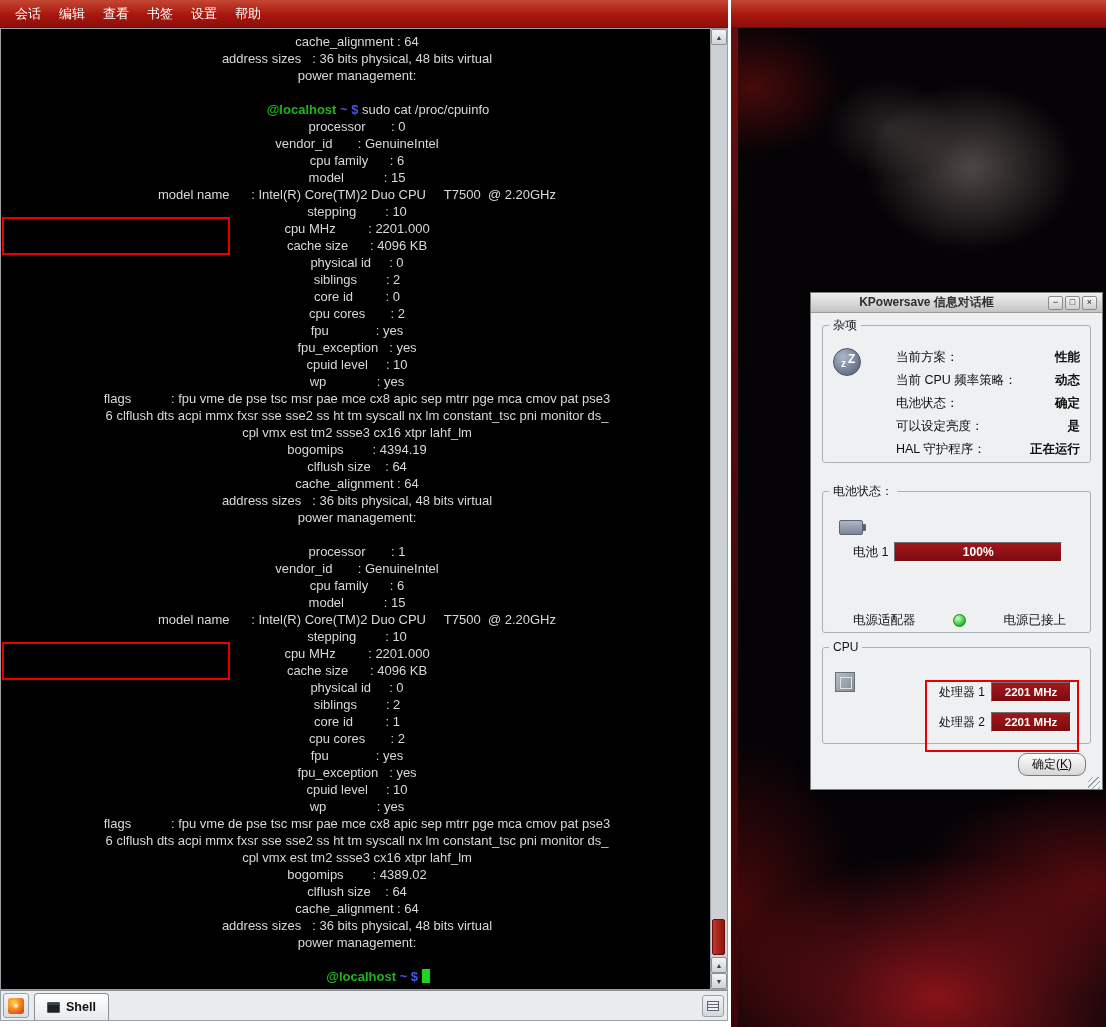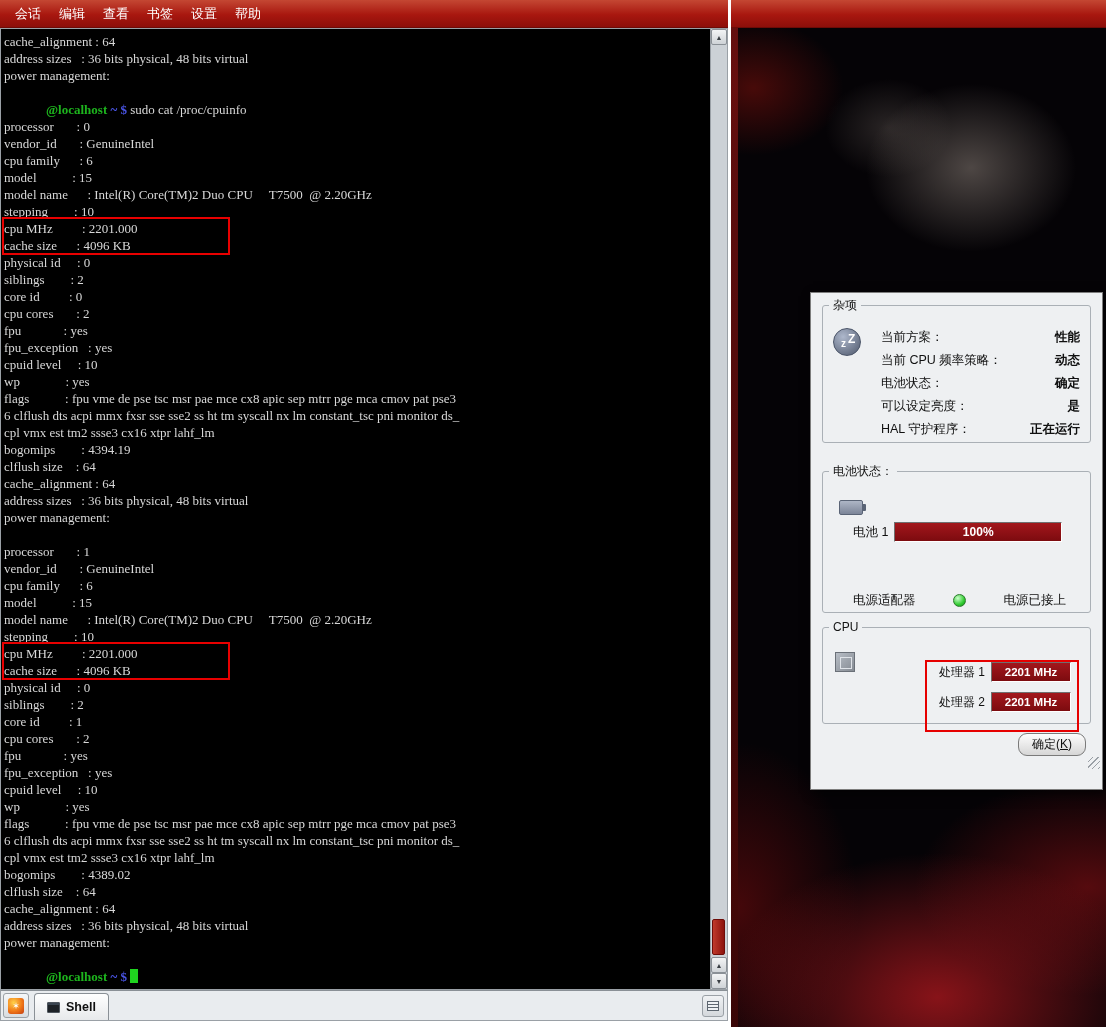--- a/index.html
+++ b/index.html
@@ -10,22 +10,22 @@
   
   .terminal-window { position:absolute; left:0; top:0; width:728px; height:1021px; }
   .menubar { position:absolute; left:0; top:0; right:0; height:28px;
              background:linear-gradient(#c44733 0%, #a8170f 55%, #8d0f0a 100%);
              display:flex; align-items:center; padding-left:6px; border-bottom:1px solid #6e0b07; }
   .menu-item { color:#ffffff; font-size:13px; padding:0 9px; cursor:default; }
 
   .term-wrap { position:absolute; left:0; top:28px; right:0; bottom:31px;
                display:flex; border:1px solid #9aa0a6; }
   .term-body { position:relative; flex:1; background:#000000; color:#d8d8d8; overflow:hidden;
-               font-family:Liberation Serif, serif; font-size:13px; line-height:17px;
-               padding:4px 0 0 3px; white-space:pre; }
+               font-family:Liberation Sans, sans-serif; font-size:13px; line-height:17px;
+               padding:4px 0 0 3px; white-space:pre;text-align:center; }
   .tline { height:17px; white-space:pre; }
   .pg { color:#1db41d; font-weight:bold; }
   .pb { color:#4a55e6; font-weight:bold; }
   .censor { display:inline-block; width:42px; height:13px; background:#000; vertical-align:middle; }
   .cursor { display:inline-block; width:8px; height:14px; background:#1fd41f; vertical-align:-2px; }
   .term-hl { position:absolute; left:1px; width:228px; border:2px solid #e80000; pointer-events:none; }
 
   .scrollbar { position:relative; width:17px; background:#ccd1d6; border-left:1px solid #9aa0a6; }
   .sb-btn { position:absolute; left:0; width:16px; height:16px;
             background:linear-gradient(#f3f4f5,#cfd3d7); border:1px solid #8a9096; border-radius:2px;
@@ -89,21 +89,21 @@
   .gb-batt { top:170px; height:150px; }
   .gb-cpu  { top:327px; height:104px; }
 
   .misc-icon { position:absolute; left:10px; top:14px; width:28px; height:28px; border-radius:50%;
                background:radial-gradient(circle at 35% 30%, #aeb8cc, #6a7488 70%, #4e586c);
                border:1px solid #4a5468; color:#ffffff; }
   .misc-icon .z1 { position:absolute; left:7px; top:9px; font-size:10px; font-weight:bold; }
   .misc-icon .z2 { position:absolute; left:14px; top:3px; font-size:12px; font-weight:bold; }
   .misc-rows { position:absolute; left:58px; right:10px; top:12px; }
   .info-row { display:flex; justify-content:space-between; align-items:center; height:23px;
-              font-size:12.5px; color:#101010; }
+              font-size:12.5px; color:#101010;margin-left:15px; }
   .iv { font-weight:bold; }
 
   .batt-icon { position:absolute; left:16px; top:20px; width:24px; height:15px;
                background:linear-gradient(#aeb6c6,#7c8598); border:1px solid #5a6476; border-radius:2px; }
   .batt-icon:after { content:""; position:absolute; right:-4px; top:3px; width:3px; height:7px;
                      background:#5a6476; border-radius:0 1px 1px 0; }
   .batt-row { position:absolute; left:30px; right:28px; top:42px; display:flex; align-items:center; gap:6px; }
   .batt-label { font-size:12.5px; color:#101010; white-space:nowrap; }
   .pbar { position:relative; flex:1; height:20px; background:#f4f4f4;
           border:1px solid; border-color:#6f6f6f #ffffff #ffffff #6f6f6f; }
@@ -180,20 +180,32 @@
   </div>
 
   <div class="right-region">
     <div class="right-titlebar"></div>
     <div class="video-area">
       <div class="video-left-strip"></div>
     </div>
   </div>
 
   <div class="dialog">
+    <div class="dlg-titlebar">
+      <span class="dlg-title">KPowersave 信息对话框</span>
+      <span class="win-btn">
+        <span>−</span>
+      </span>
+      <span class="win-btn">
+        <span>□</span>
+      </span>
+      <span class="win-btn">
+        <span>×</span>
+      </span>
+    </div>
 
     <div class="dlg-body">
 
       <fieldset class="groupbox gb-misc">
         <legend>杂项</legend>
         <div class="misc-icon">
           <span class="z1">z</span>
             <span class="z2">Z</span>
         </div>
         <div class="misc-rows" id="misc-rows">

